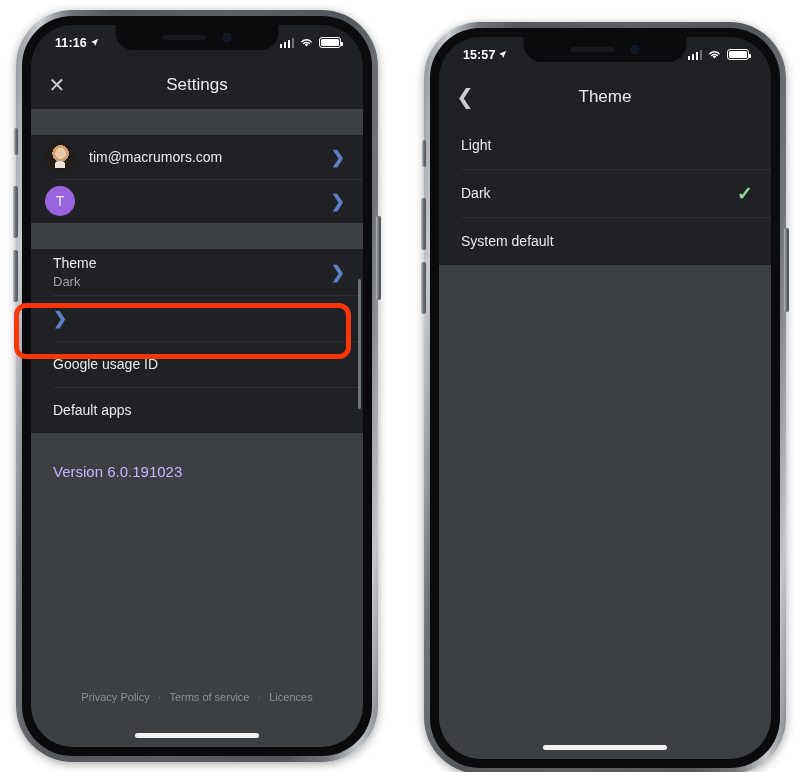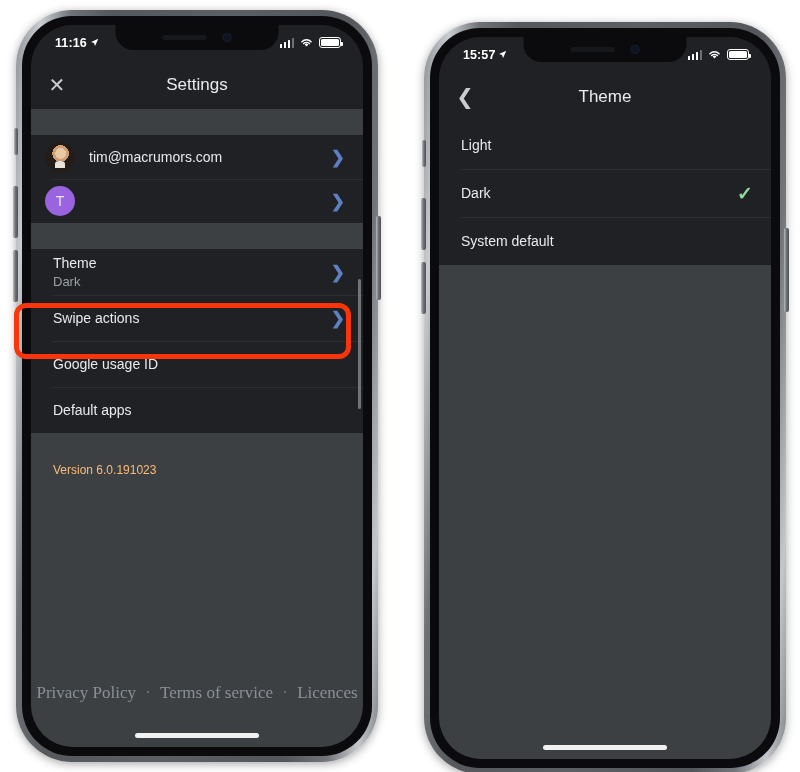--- a/index.html
+++ b/index.html
@@ -111,25 +111,25 @@
   .row .secondary { color: #9aa0a6; font-size: 13px; }
   .chev { color: #5f7fc4; font-size: 17px; font-weight: bold; line-height: 1; }
   .check { color: #8ed99a; font-size: 19px; font-weight: bold; line-height: 1; }
 
   .acct-row { min-height: 44px; padding-left: 14px; }
   .avatar { width: 30px; height: 30px; border-radius: 50%; margin-right: 14px; flex: 0 0 30px; overflow: hidden; }
   .avatar.photo { background: radial-gradient(circle at 52% 38%, #e8c9a6 0 22%, #cf9f72 22% 34%, #241c18 34% 100%); position: relative; }
   .avatar.photo::after { content:""; position:absolute; left:32%; bottom:12%; width:36%; height:26%; background:#e9e3dc; border-radius: 40% 40% 0 0; }
   .avatar.letter { background: #9a63e0; color: #ece6f6; display: flex; align-items: center; justify-content: center; font-size: 14px; }
 
-  .version { padding: 18px 22px 0; color: #fdba74; font-size: 12px; }
+  .version { padding: 18px 22px 0; color: #c4b5fd; font-size: 15px; }
 
   .footer-links {
     position: absolute; left: 0; right: 0; bottom: 44px;
-    text-align: center; font-size: 17px; color: #8a9098; font-family: Liberation Serif, serif;
+    text-align: center; font-size: 11px; color: #8a9098;
   }
   .footer-links a { color: #8a9098; text-decoration: none; }
   .footer-links .sep { margin: 0 5px; color: #70757a; }
 
   
   .scrollbar {
     position: absolute; right: 2px; top: 170px;
     width: 3px; height: 130px; border-radius: 2px;
     background: #7f8386; opacity: .85;
   }
@@ -223,23 +223,20 @@
 
           <div class="group">
             <div class="row">
               <div class="texts">
                 <div class="primary">Theme</div>
                 <div class="secondary">Dark</div>
               </div>
               <span class="chev">❯</span>
             </div>
             <div class="row">
-              <div class="texts">
-                <div class="primary">Swipe actions</div>
-              </div>
               <span class="chev">❯</span>
             </div>
             <div class="row">
               <div class="texts">
                 <div class="primary">Google usage ID</div>
               </div>
             </div>
             <div class="row">
               <div class="texts">
                 <div class="primary">Default apps</div>

